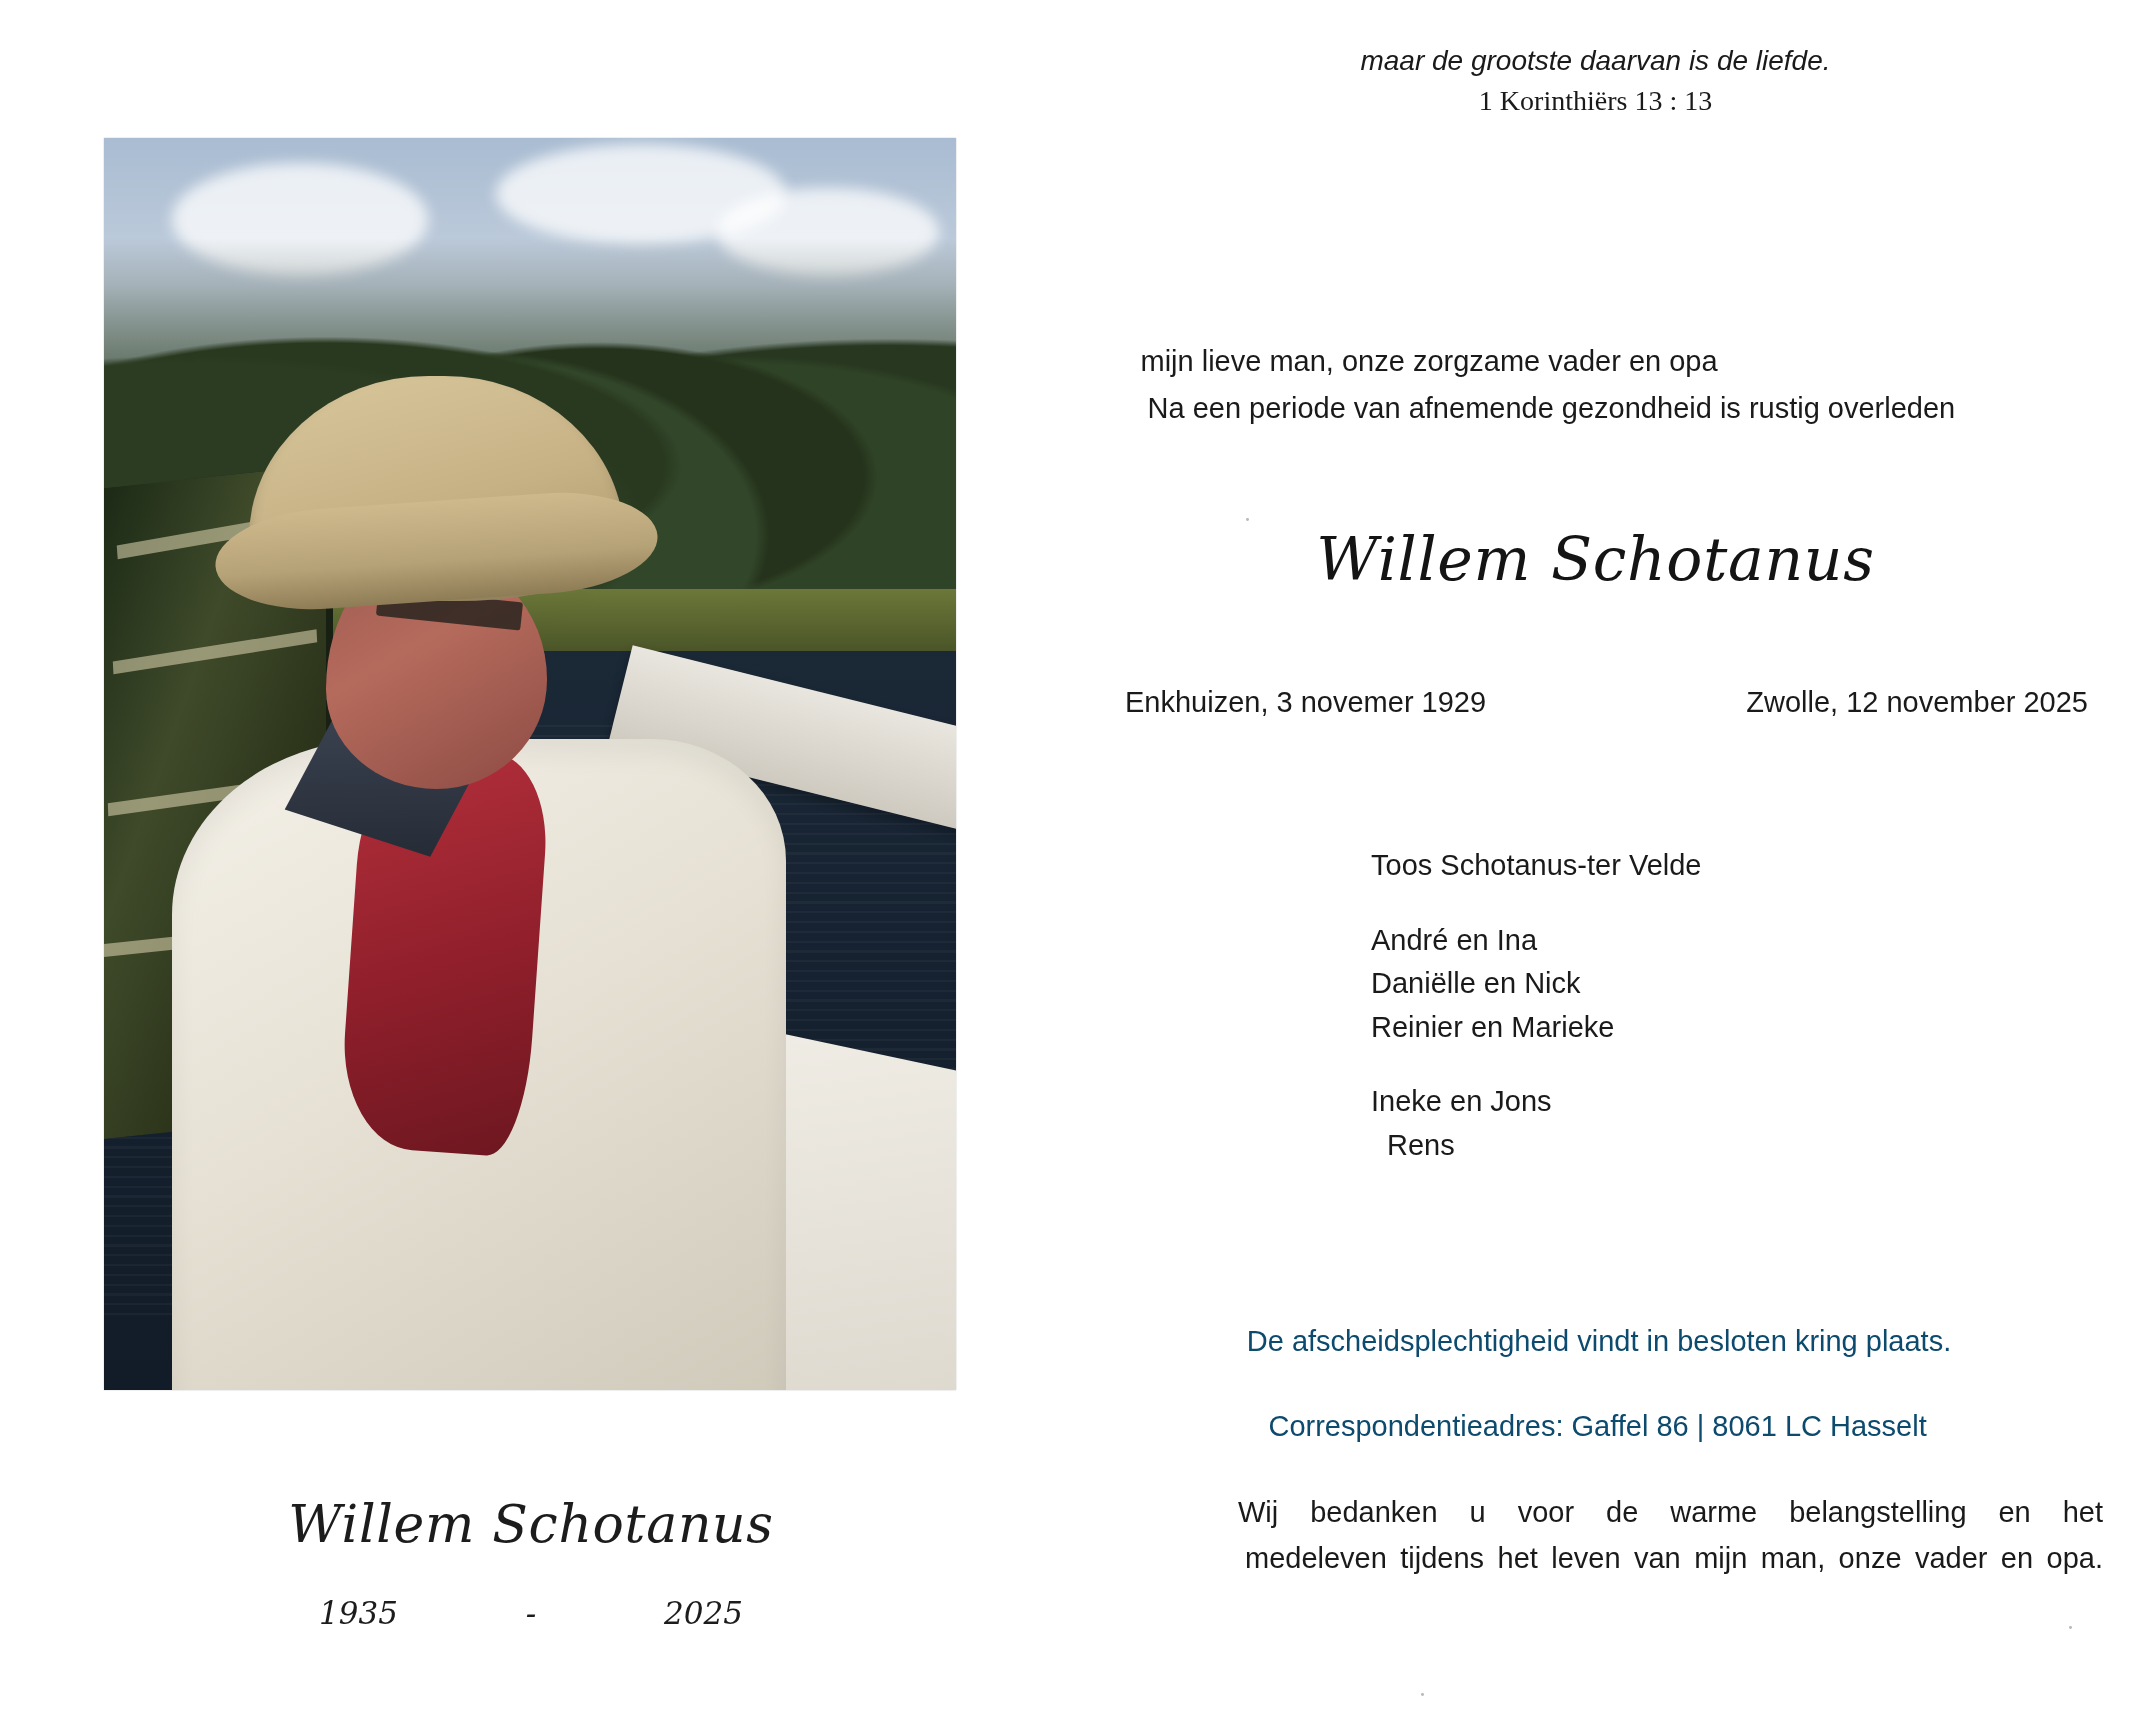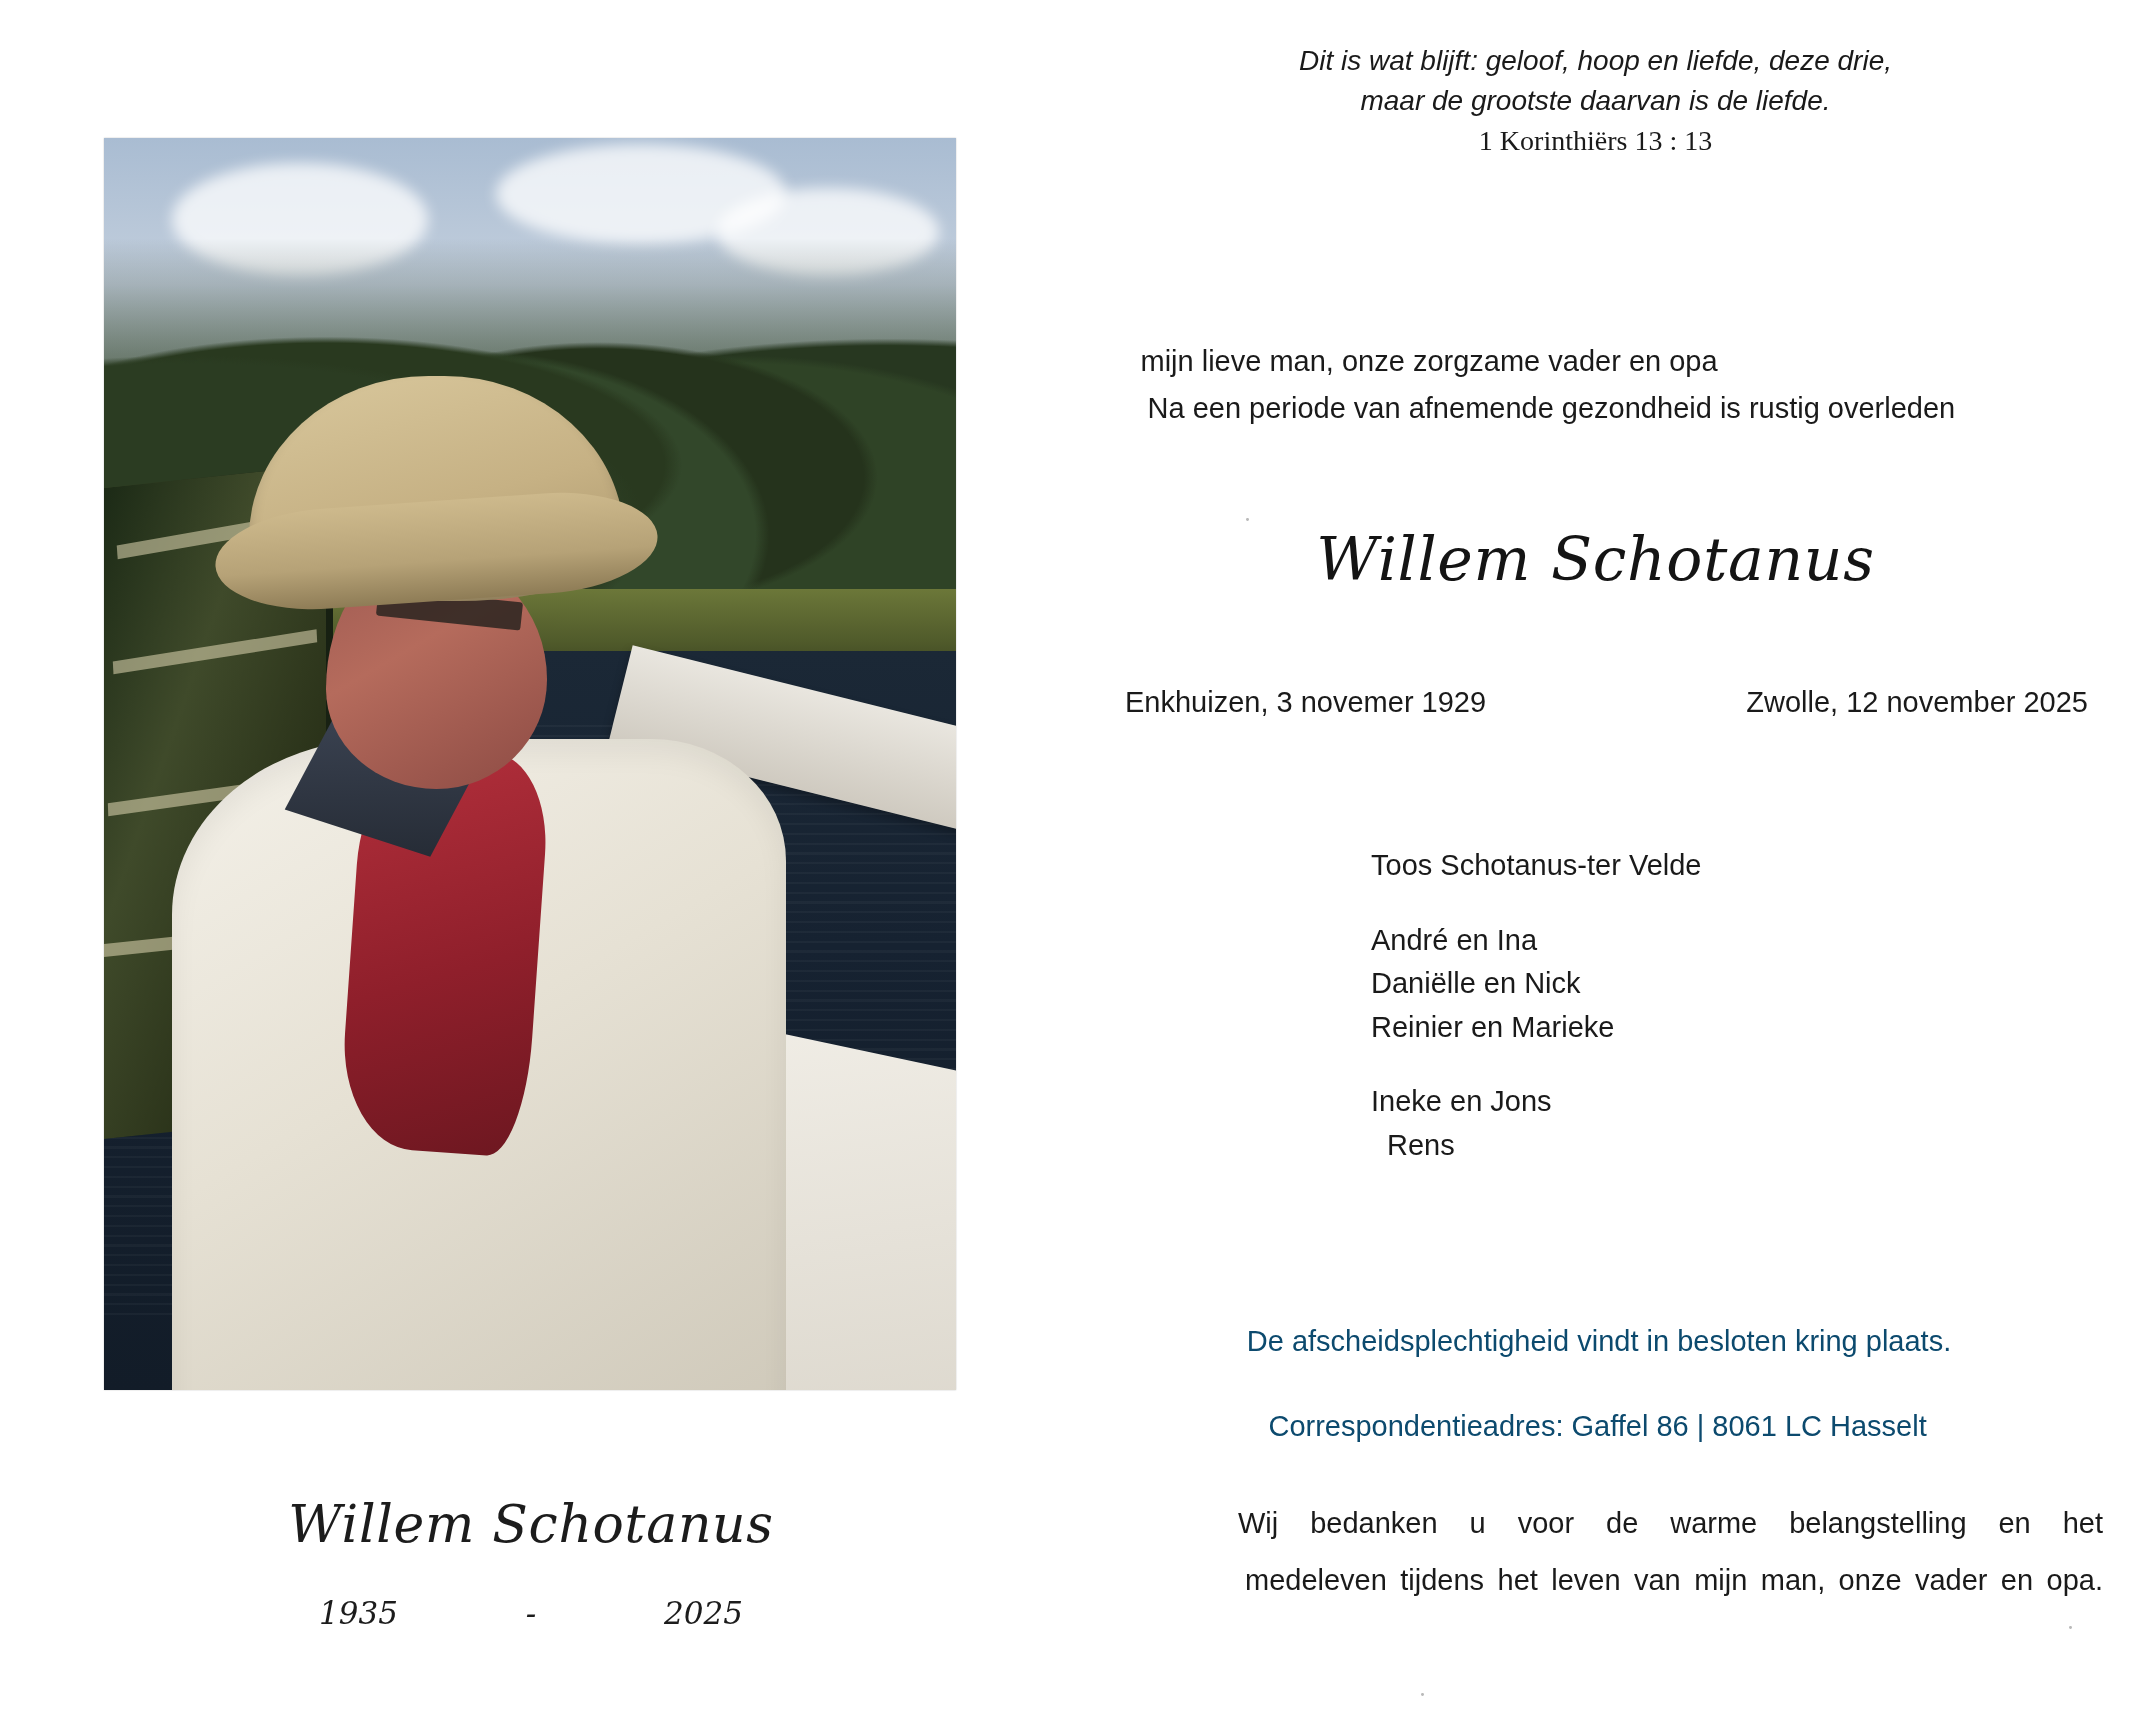--- a/index.html
+++ b/index.html
@@ -317,21 +317,21 @@
     position: absolute;
     left: 176px;
     top: 1489px;
     width: 865px;
     font-size: 29px;
     line-height: 1.6;
     text-align: justify;
     text-align-last: justify;
     color: #1a1a1a;
   }
-  .thanks .tl { display: block; margin-top: 11px; }
+  .thanks .tl { display: block; }
   .thanks .tl1 {
     text-align: justify;
     text-align-last: justify;
   }
   .thanks .tl2 {
     text-align: justify;
     text-align-last: justify;
     padding-left: 7px;
   }
   .speck {
@@ -382,21 +382,20 @@
     <div class="left-years">
       <span class="y">1935</span>
       <span class="dash">-</span>
       <span class="y">2025</span>
     </div>
   </div>
 
   <div class="right-page">
 
     <div class="verse">
-      <span class="it">Dit is wat blijft: geloof, hoop en liefde, deze drie,</span>
       <span class="it">maar de grootste daarvan is de liefde.</span>
       <span class="ref">1 Korinthiërs 13 : 13</span>
     </div>
 
     <div class="intro">
       <span class="l l2">mijn lieve man, onze zorgzame vader en opa</span>
       <span class="l l1">Na een periode van afnemende gezondheid is rustig overleden</span>
     </div>
 
     <div class="deceased-name">Willem Schotanus</div>

